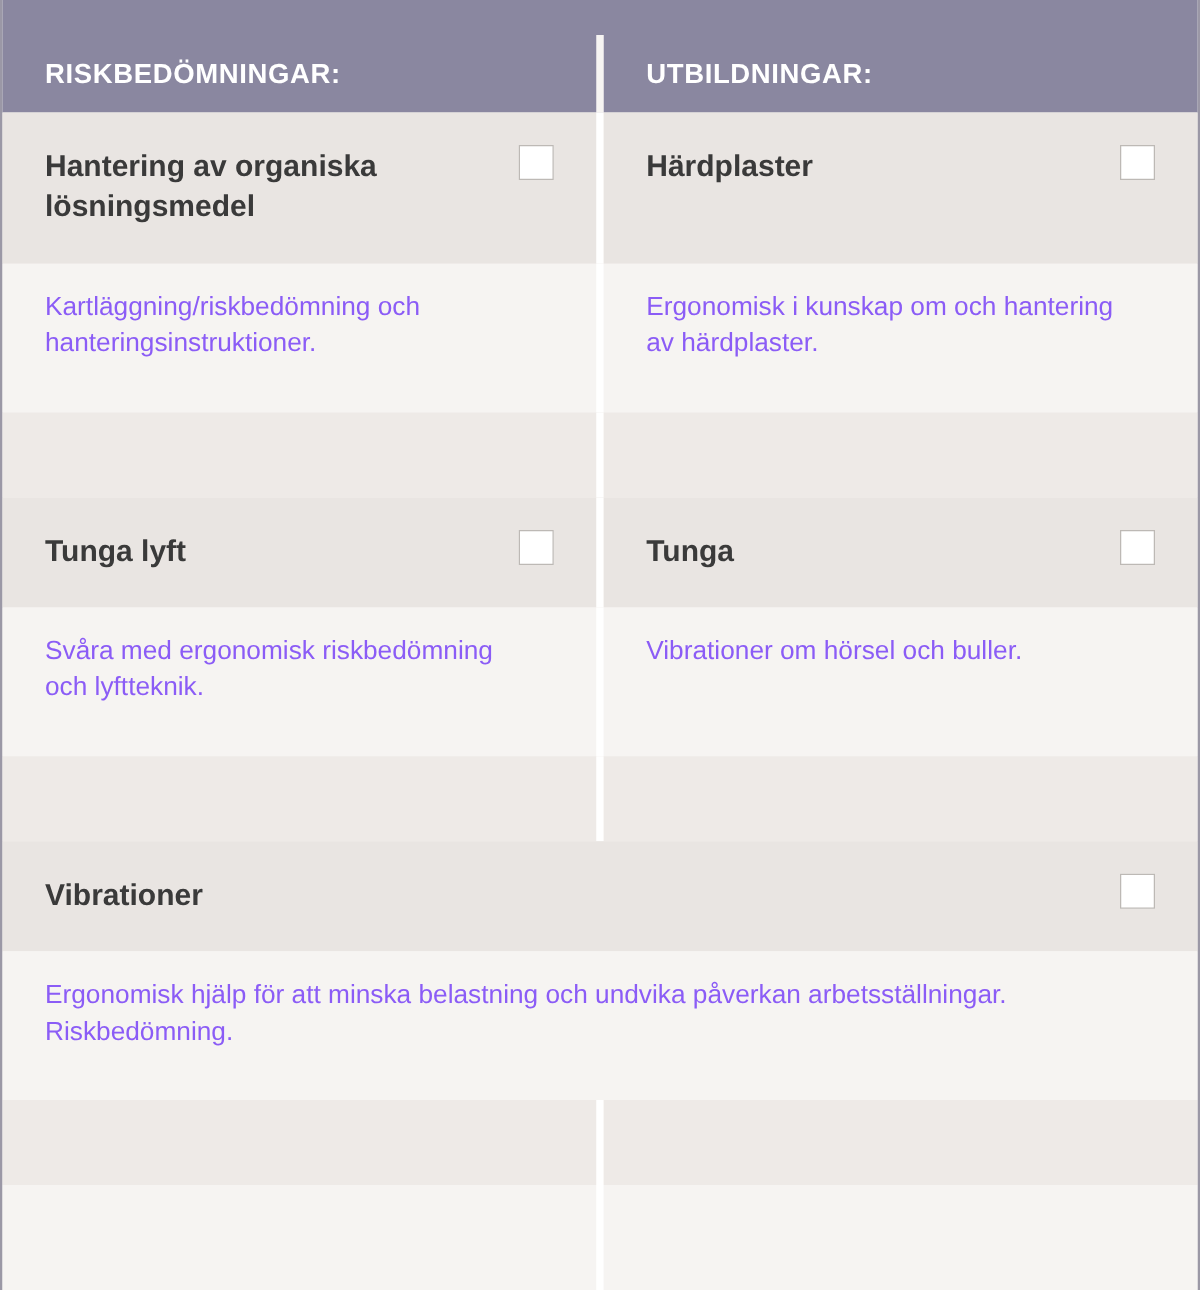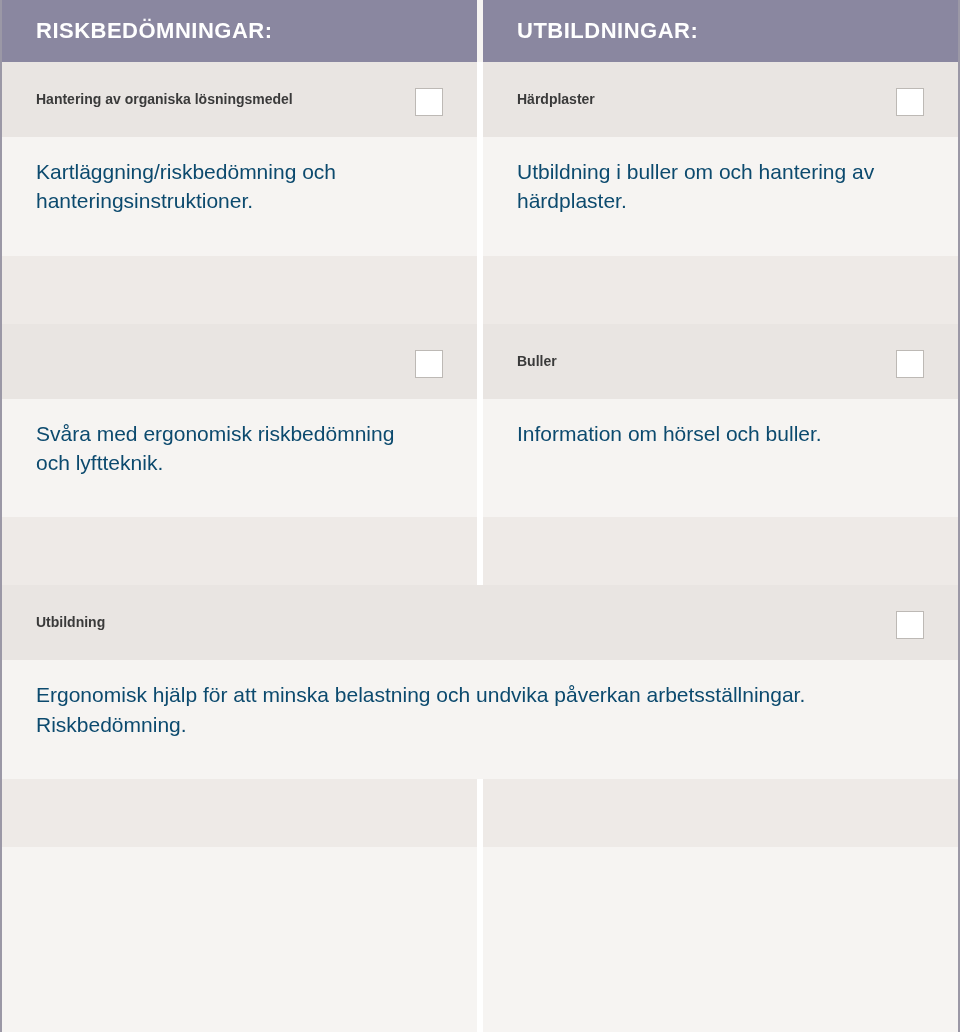--- a/index.html
+++ b/index.html
@@ -23,20 +23,21 @@
     background: #8a87a0;
     color: #fff;
     font-weight: 700;
     font-size: 22px;
     letter-spacing: 0.5px;
   }
   .header-cell {
     flex: 1;
     padding: 18px 34px;
     border-right: 6px solid #f6f4f2;
+    margin-top: 28px;
   }
   .header-cell:last-child { border-right: none; }
   .row {
     display: flex;
   }
   .cell {
     flex: 1;
     padding: 24px 34px;
     border-right: 6px solid #fff;
     position: relative;
@@ -51,28 +52,28 @@
     background: #f6f4f2;
     padding-top: 20px;
     padding-bottom: 40px;
   }
   .spacer-row .cell {
     background: #eeeae7;
     padding: 34px 0;
   }
   .item-title {
     font-weight: 700;
-    font-size: 14px;
+    font-size: 24px;
     color: #3a3a3a;
     line-height: 1.35;
     max-width: 85%;
   }
   .item-desc {
     font-size: 21px;
-    color: #0c4a6e;
+    color: #8b5cf6;
     line-height: 1.4;
     max-width: 92%;
   }
   .checkbox {
     position: absolute;
     right: 34px;
     top: 26px;
     width: 28px;
     height: 28px;
     background: #fff;
@@ -105,56 +106,57 @@
       <div class="item-title">Härdplaster</div>
       <div class="checkbox"></div>
     </div>
   </div>
 
   <div class="row desc-row">
     <div class="cell">
       <div class="item-desc">Kartläggning/riskbedömning och hanteringsinstruktioner.</div>
     </div>
     <div class="cell">
-      <div class="item-desc">Utbildning i buller om och hantering av härdplaster.</div>
+      <div class="item-desc">Ergonomisk i kunskap om och hantering av härdplaster.</div>
     </div>
   </div>
 
   <div class="row spacer-row">
     <div class="cell"></div>
     <div class="cell"></div>
   </div>
 
   <div class="row title-row">
     <div class="cell">
+      <div class="item-title">Tunga lyft</div>
       <div class="checkbox"></div>
     </div>
     <div class="cell">
-      <div class="item-title">Buller</div>
+      <div class="item-title">Tunga</div>
       <div class="checkbox"></div>
     </div>
   </div>
 
   <div class="row desc-row">
     <div class="cell">
       <div class="item-desc">Svåra med ergonomisk riskbedömning och lyftteknik.</div>
     </div>
     <div class="cell">
-      <div class="item-desc">Information om hörsel och buller.</div>
+      <div class="item-desc">Vibrationer om hörsel och buller.</div>
     </div>
   </div>
 
   <div class="row spacer-row">
     <div class="cell"></div>
     <div class="cell"></div>
   </div>
 
   <div class="row title-row">
     <div class="cell">
-      <div class="item-title">Utbildning</div>
+      <div class="item-title">Vibrationer</div>
       <div class="checkbox"></div>
     </div>
   </div>
 
   <div class="row desc-row">
     <div class="cell">
       <div class="item-desc">Ergonomisk hjälp för att minska belastning och undvika påverkan arbetsställningar. Riskbedömning.</div>
     </div>
   </div>
 

